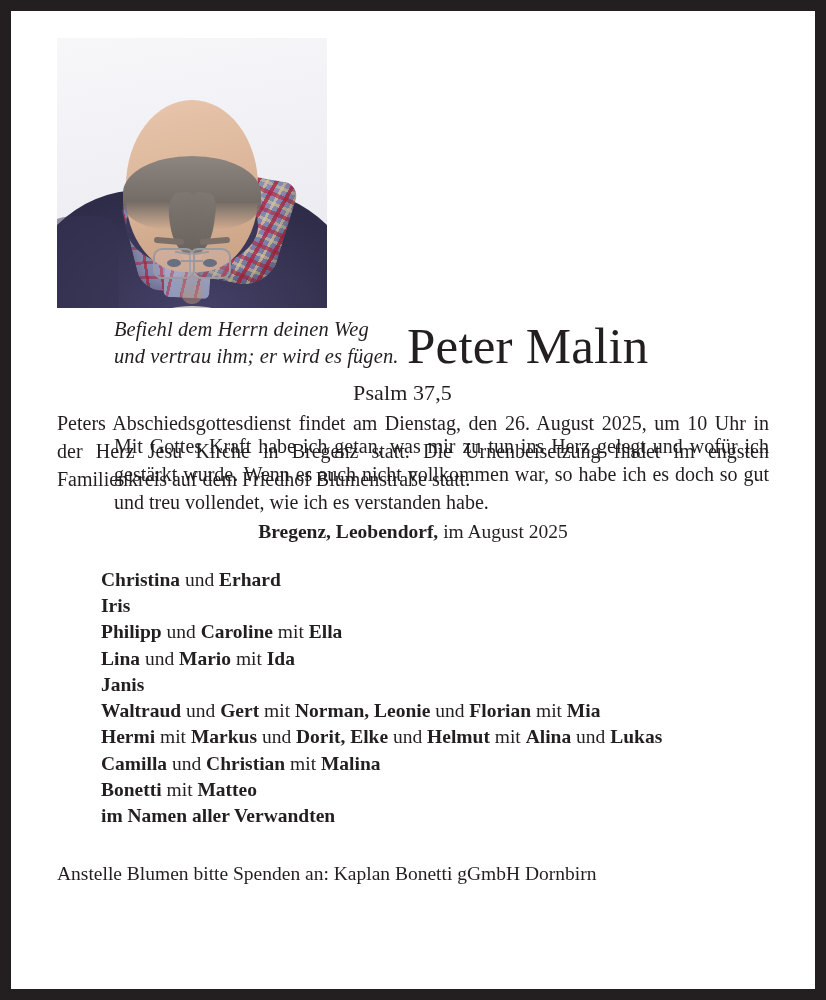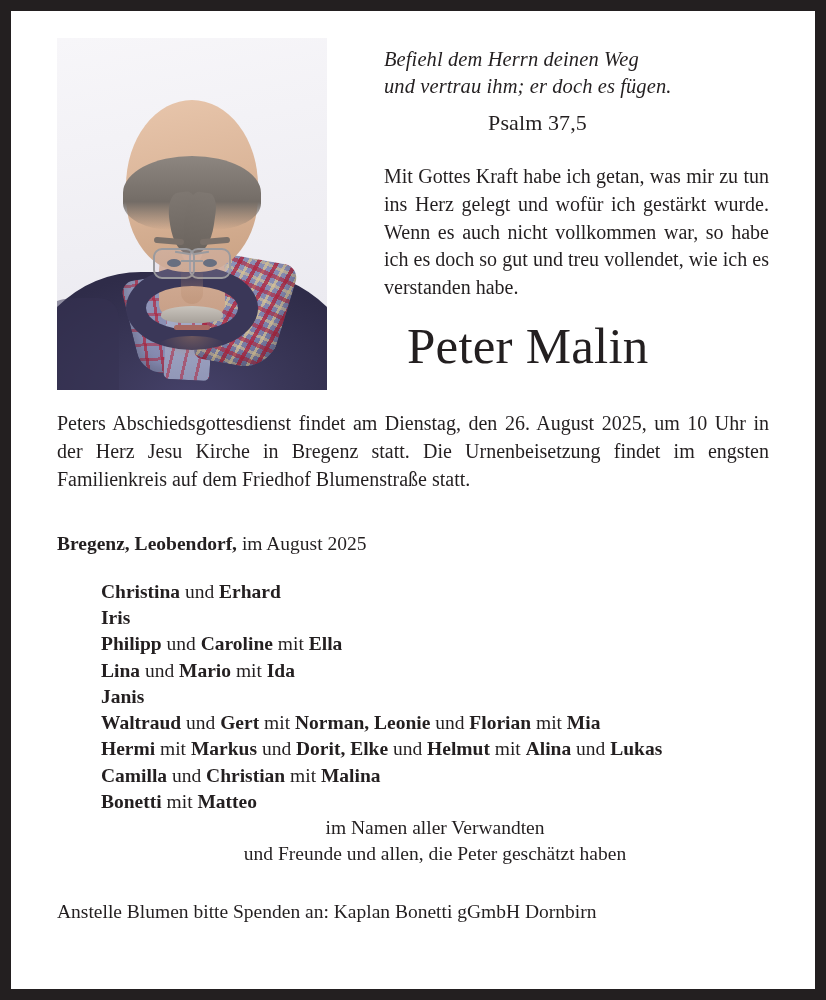--- a/index.html
+++ b/index.html
@@ -23,20 +23,21 @@
     background:#ffffff;
     position:relative;
     padding:27px 46px 0 46px;
   }
 
   
   .top-zone {
     display:flex;
     align-items:flex-start;
     height:355px;
+    flex-direction:column;
   }
 
   
   .portrait {
     width:270px; height:352px;
     flex:0 0 270px;
     position:relative;
     overflow:hidden;
     background:#f3f2f6;
   }
@@ -265,34 +266,35 @@
   
   .body-zone { padding-top:16px; }
   .para {
     font-size:20px;
     line-height:1.4;
     text-align:justify;
   }
   .para + .para { margin-top:21px; }
 
   .place-line {
-    margin-top:40px;
+    margin-top:28px;
     font-size:19.5px;
+    text-align:center;
   }
   .place-line b { font-weight:bold; }
 
   
   .mourners {
     margin-top:24px;
     padding-left:44px;
     font-size:19.5px;
     line-height:1.345;
   }
   .mourner-line b { font-weight:bold; }
-  .mourner-line.plain { font-weight:normal;text-align:center; }
+  .mourner-line.plain { font-weight:bold; }
 
   
   .closing { margin-top:31px; }
   .closing-line {
     font-size:19.5px;
     line-height:1.4;
   }
 </style>
 </head>
 <body>
@@ -330,21 +332,21 @@
           <div class="ph-nose"></div>
           <div class="ph-moustache"></div>
           <div class="ph-mouth"></div>
           <div class="ph-chin"></div>
         </div>
       </div>
 
       <div class="quote-col">
         <div class="epigraph">
           <div>Befiehl dem Herrn deinen Weg</div>
-          <div>und vertrau ihm; er doch es fügen.</div>
+          <div>und vertrau ihm; er wird es fügen.</div>
           <div class="epigraph-source">Psalm 37,5</div>
         </div>
         <div class="credo">Mit Gottes Kraft habe ich getan, was mir zu tun ins Herz gelegt und wofür ich gestärkt wurde. Wenn es auch nicht vollkommen war, so habe ich es doch so gut und treu vollendet, wie ich es verstanden habe.</div>
       </div>
     </div>
 
     <div class="name-block">
       <div class="deceased-name">Peter Malin</div>
     </div>
 
@@ -359,21 +361,20 @@
           <div class="mourner-line"><b>Christina</b><span> und </span><b>Erhard</b></div>
           <div class="mourner-line"><b>Iris</b></div>
           <div class="mourner-line"><b>Philipp</b><span> und </span><b>Caroline</b><span> mit </span><b>Ella</b></div>
           <div class="mourner-line"><b>Lina</b><span> und </span><b>Mario</b><span> mit </span><b>Ida</b></div>
           <div class="mourner-line"><b>Janis</b></div>
           <div class="mourner-line"><b>Waltraud</b><span> und </span><b>Gert</b><span> mit </span><b>Norman, Leonie</b><span> und </span><b>Florian</b><span> mit </span><b>Mia</b></div>
           <div class="mourner-line"><b>Hermi</b><span> mit </span><b>Markus</b><span> und </span><b>Dorit, Elke</b><span> und </span><b>Helmut</b><span> mit </span><b>Alina</b><span> und </span><b>Lukas</b></div>
           <div class="mourner-line"><b>Camilla</b><span> und </span><b>Christian</b><span> mit </span><b>Malina</b></div>
           <div class="mourner-line"><b>Bonetti</b><span> mit </span><b>Matteo</b></div>
           <div class="mourner-line plain"><span>im Namen aller Verwandten</span></div>
-          <div class="mourner-line plain"><span>und Freunde und allen, die Peter geschätzt haben</span></div>
         </div>
 
       <div class="closing">
         <div class="closing-line">Anstelle Blumen bitte Spenden an: Kaplan Bonetti gGmbH Dornbirn</div>
 
       </div>
     </div>
 
   </div>
 </div>

